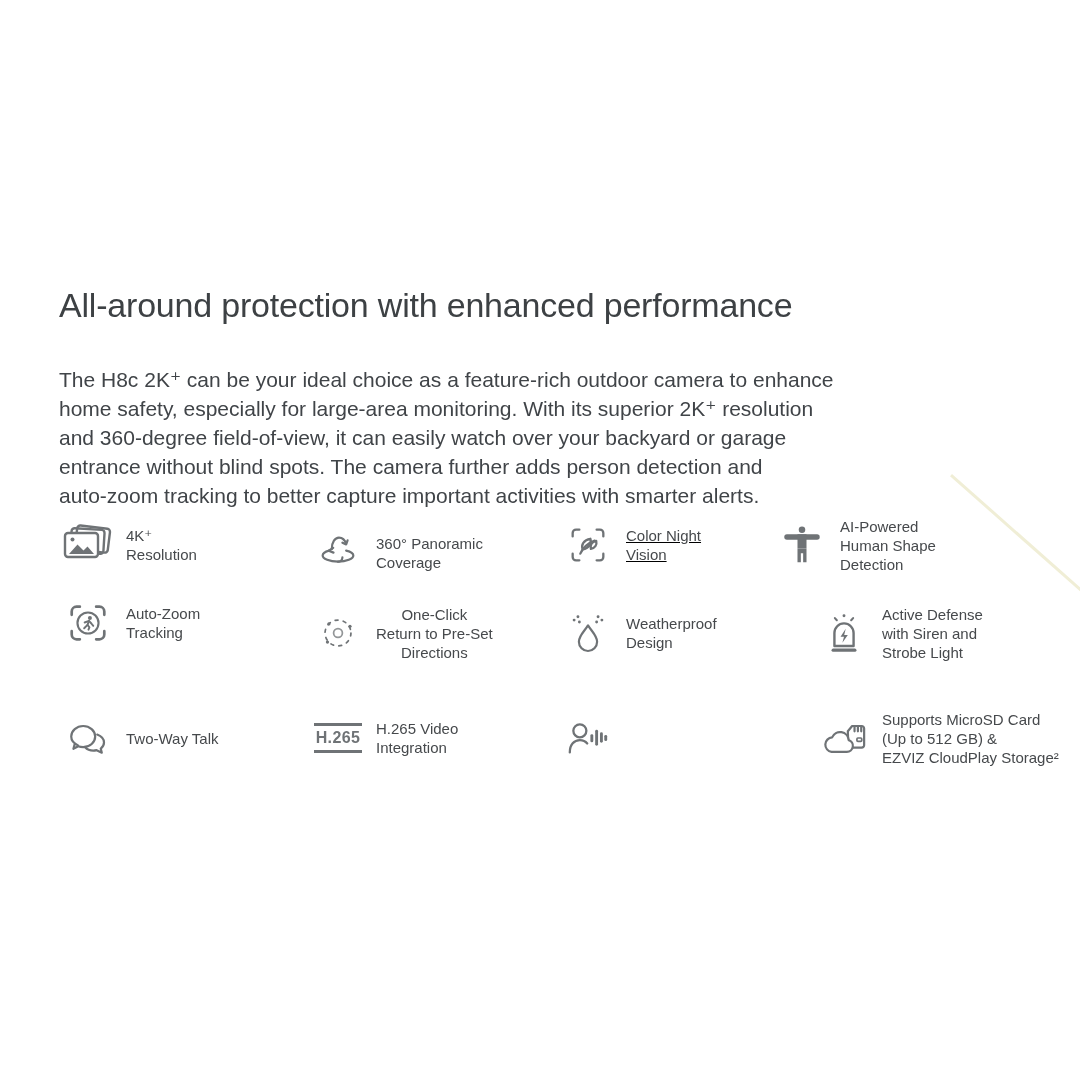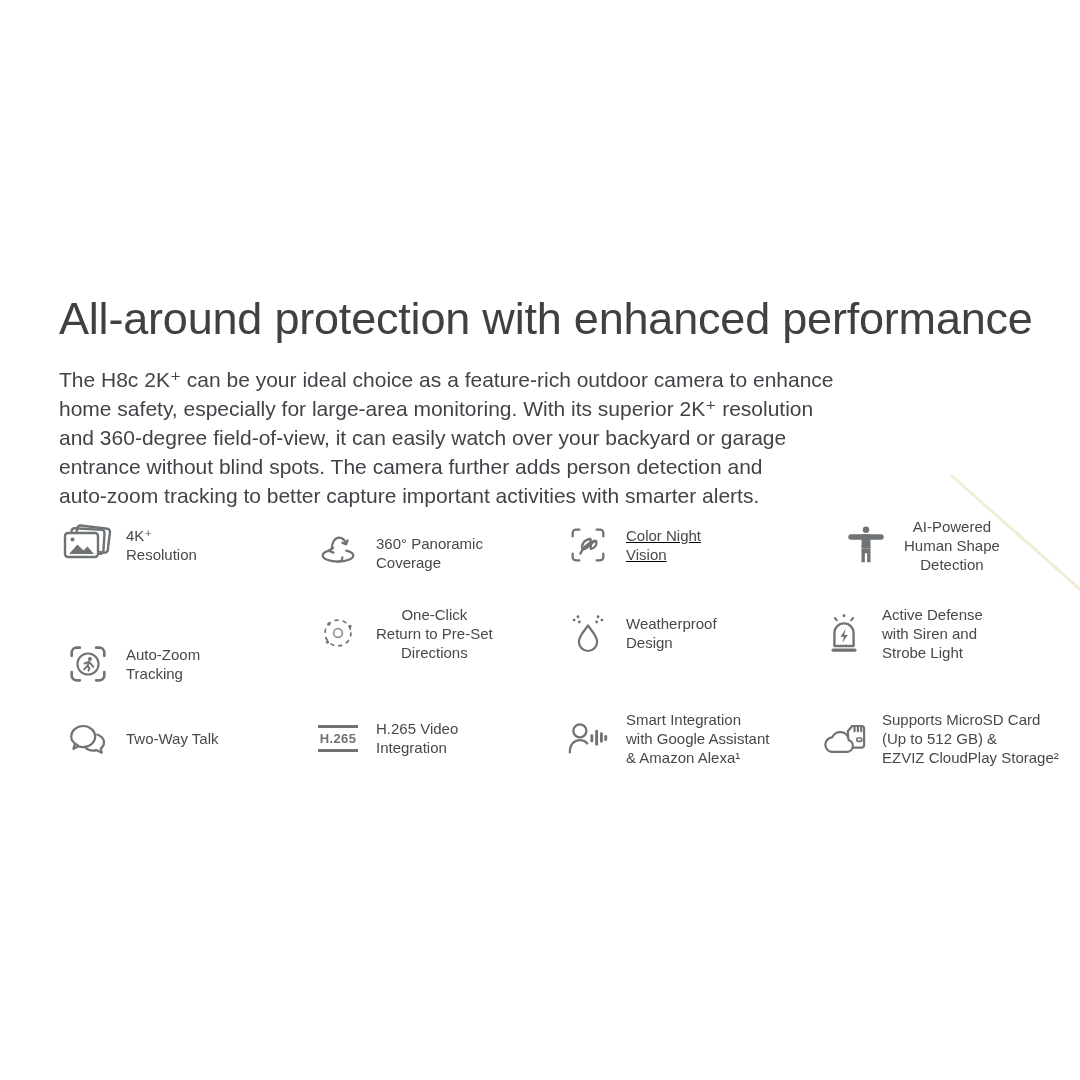--- a/index.html
+++ b/index.html
@@ -2,42 +2,42 @@
 <html style="--heading-color: #3d4144; --body-color: #404448; --label-color: #46494c; --icon-color: #6f7376; --artifact-color: #f0eed6;"><head>
 <meta charset="utf-8">
 <style>
   html,body{margin:0;padding:0;background:#ffffff;}
   #canvas{
     position:relative;width:1080px;height:1080px;background:#fff;overflow:hidden;
     font-family:"Liberation Sans","DejaVu Sans",sans-serif;
   }
   .page-heading{
     position:absolute;left:59px;top:263px;
-    font-size:45px;font-weight:400;color:var(--heading-color,#3d4144);
+    font-size:34px;font-weight:400;color:var(--heading-color,#3d4144);
     letter-spacing:-0.2px;white-space:nowrap;
   }
   .intro-paragraph{
     position:absolute;left:59px;top:344px;width:820px;
     font-size:21px;line-height:29px;color:var(--body-color,#404448);
     white-space:pre-line;
   }
   .feature-cell{
     position:absolute;display:flex;align-items:center;
   }
   .feature-icon-box{
     width:60px;min-width:60px;height:56px;display:flex;align-items:center;justify-content:center;
     color:var(--icon-color,#6f7376);
   }
   .feature-label{
     margin-left:8px;font-size:15px;line-height:19px;color:var(--label-color,#46494c);
     white-space:pre-line;
   }
   .h265-badge{
     border-top:3px solid currentColor;border-bottom:3px solid currentColor;
-    color:var(--icon-color,#6f7376);font-weight:bold;font-size:13px;
+    color:var(--icon-color,#6f7376);font-weight:bold;font-size:16px;
     padding:4px 2px;letter-spacing:0.4px;line-height:1;
   }
   .artifact-line{
     position:absolute;left:952px;top:474px;width:188px;height:2.5px;
     background:var(--artifact-color,#f0eed6);
     transform:rotate(41.5deg);transform-origin:left top;
   }
   svg{display:block;}
 </style>
 </head>
@@ -90,34 +90,34 @@
       <path d="M40 33 V36.5 A3.5 3.5 0 0 1 36.5 40 H33"></path>
       <path d="M15 40 H11.5 A3.5 3.5 0 0 1 8 36.5 V33"></path>
       <path d="M16 33 C18.5 27.5 23 22.5 31 19.5"></path>
       <path d="M18.5 28.5 C16.5 24 19.5 18.5 26.5 17.5 C28 22.5 25 27.5 18.5 28.5 Z"></path>
       <path d="M27 28 C25.8 23.8 28.4 20.2 32.6 19.8 C33.6 24 31.2 27.4 27 28 Z"></path>
     </svg>
         </div>
       <div class="feature-label">Color Night
 Vision</div>
     </div>
-      <div class="feature-cell" style="left: 836px; top: 512px; height: 66px; text-align: center;">
+      <div class="feature-cell" style="left: 772px; top: 512px; height: 66px;">
       <div class="feature-icon-box">
           <svg width="46" height="46" viewBox="0 0 48 48" fill="currentColor" stroke="none">
       <circle cx="24" cy="8" r="3.4"></circle>
       <rect x="5.5" y="12.8" width="37" height="5.6" rx="2.8"></rect>
       <rect x="19.3" y="12.8" width="9.4" height="15"></rect>
       <path d="M19.3 27.8 h9.4 V42 h-3.5 V32.5 h-2.4 V42 h-3.5 Z"></path>
     </svg>
         </div>
       <div class="feature-label">AI-Powered
 Human Shape
 Detection</div>
     </div>
-      <div class="feature-cell" style="left: 58px; top: 628px; height: 72px;">
+      <div class="feature-cell" style="left: 58px; top: 587px; height: 72px;">
       <div class="feature-icon-box">
           <svg width="46" height="46" viewBox="0 0 48 48" fill="none" stroke="currentColor" stroke-width="2.8" stroke-linecap="round" stroke-linejoin="round">
       <path d="M7 15.5 V12 A5 5 0 0 1 12 7 H15.5"></path>
       <path d="M32.5 7 H36 A5 5 0 0 1 41 12 V15.5"></path>
       <path d="M41 32.5 V36 A5 5 0 0 1 36 41 H32.5"></path>
       <path d="M15.5 41 H12 A5 5 0 0 1 7 36 V32.5"></path>
       <circle cx="24" cy="24" r="11" stroke-width="2.2"></circle>
       <g stroke-width="2">
         <circle cx="26" cy="18.8" r="2.1" fill="currentColor" stroke="none"></circle>
         <path d="M20.5 23.5 L25 21.8 L27.5 24.5 L29.5 27"></path>
@@ -197,23 +197,20 @@
       <circle cx="15.5" cy="16.5" r="6.8"></circle>
       <path d="M5 39 C5 30.8 9.6 26.2 15.5 26.2 C18.7 26.2 21.4 27.5 23.2 29.7"></path>
       <g stroke-width="3">
         <path d="M28 21.5 v5.5"></path>
         <path d="M33 17 v13.5"></path>
         <path d="M38 19.5 v8"></path>
         <path d="M42.5 22.3 v3.4"></path>
       </g>
     </svg>
         </div>
-      <div class="feature-label">Smart Integration
-with Google Assistant
-&amp; Amazon Alexa¹</div>
     </div>
       <div class="feature-cell" style="left: 814px; top: 698px; height: 80px;">
       <div class="feature-icon-box">
           <svg width="52" height="46" viewBox="0 0 52 48" fill="none" stroke="currentColor" stroke-width="2.3" stroke-linecap="round" stroke-linejoin="round">
       <path d="M30 17 l4.5 -5.5 h10 a2.5 2.5 0 0 1 2.5 2.5 v17.5 a2.5 2.5 0 0 1 -2.5 2.5 h-11.5 a2.5 2.5 0 0 1 -2.5 -2.5 Z"></path>
       <path d="M37 12.5 v4.5 M40.5 12.5 v4.5 M44 12.5 v4.5"></path>
       <rect x="39.5" y="24" width="5" height="3.6" rx="1" stroke-width="1.8"></rect>
       <path d="M13 38.5 h16 a6.3 6.3 0 0 0 1.9 -12.3 A9 9 0 0 0 13.6 23.4 A7.6 7.6 0 0 0 13 38.5 Z" fill="#ffffff"></path>
     </svg>
         </div>

